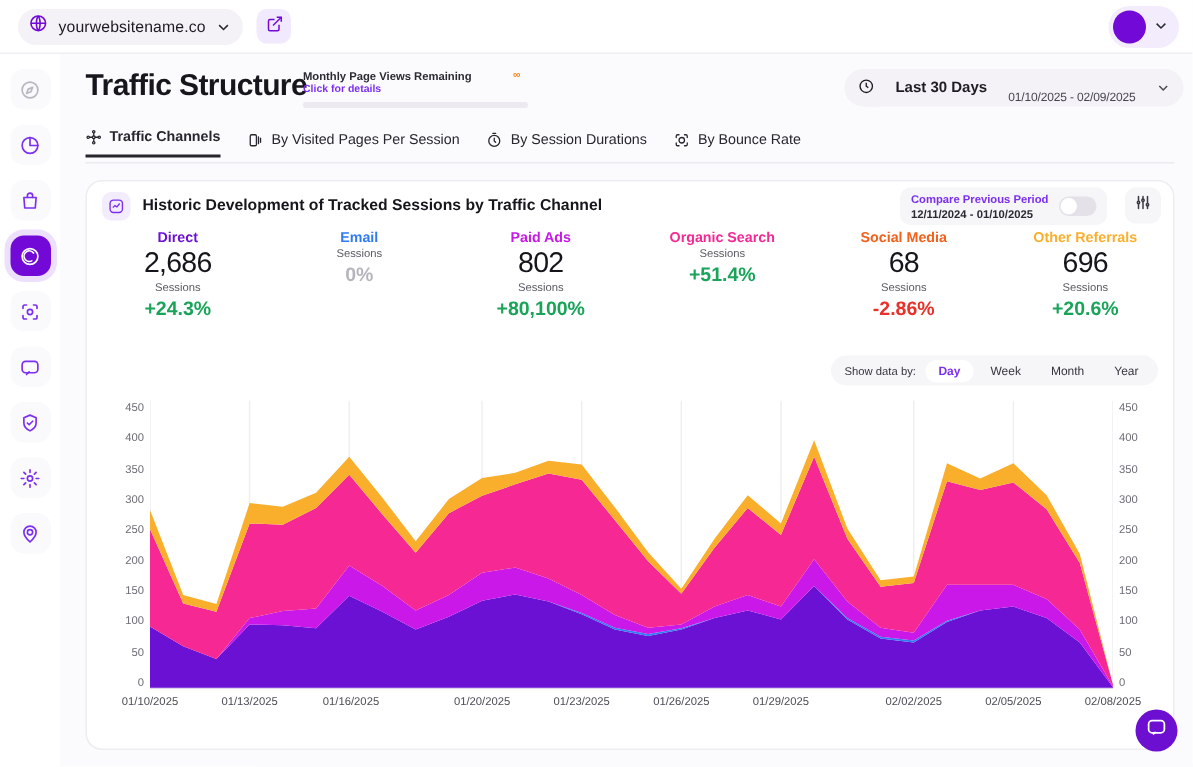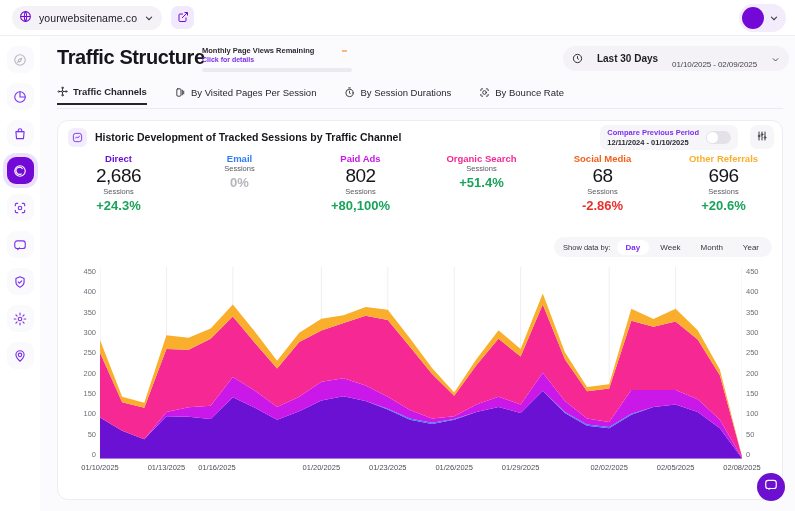--- a/index.html
+++ b/index.html
@@ -83,21 +83,21 @@
     position: absolute; right: 6px; top: 10px; height: 25px;
     background: #f4f2f7; border-radius: 13px;
     display: flex; align-items: center; gap: 14px; padding: 0 9px;
   }
   .dr-label { font-size: 10px; font-weight: 700; color: #1e1d24; }
   .dr-dates { font-size: 8px; color: #46454e; letter-spacing: -.1px; margin-top: 12px; }
 
   
   .tabs {
     position: absolute; left: 17px; top: 50px;
-    display: flex; gap: 28px;
+    display: flex; align-items: flex-end; gap: 18px;
   }
   .tab {
     display: flex; align-items: center; gap: 5px;
     padding-bottom: 6px; font-size: 9.5px; color: #28272f; white-space: nowrap;
   }
   .tab.active { border-bottom: 2px solid #26252c; font-weight: 700; }
   .tabs-rule {
     position: absolute; left: 17px; top: 72px; width: 726px; height: 1px; background: #eceaf0;
   }
 
@@ -468,21 +468,21 @@
               <path d="M 0 150.61333333333334 L 22.137931034482758 163.84 L 44.275862068965516 172.37333333333333 L 66.41379310344827 149.33333333333334 L 88.55172413793103 149.76 L 110.6896551724138 151.89333333333332 L 132.82758620689654 130.13333333333333 L 154.96551724137933 140.8 L 177.10344827586206 152.74666666666667 L 199.24137931034483 144.21333333333334 L 221.3793103448276 133.54666666666668 L 243.51724137931032 129.28 L 265.6551724137931 133.97333333333333 L 287.7931034482759 142.50666666666666 L 309.93103448275866 152.74666666666667 L 332.0689655172414 157.01333333333332 L 354.2068965517241 152.74666666666667 L 376.34482758620686 145.06666666666666 L 398.48275862068965 139.94666666666666 L 420.6206896551724 145.92000000000002 L 442.7586206896552 123.73333333333333 L 464.8965517241379 145.92000000000002 L 487.03448275862064 158.72 L 509.1724137931035 161.28 L 531.3103448275862 147.62666666666667 L 553.448275862069 139.94666666666666 L 575.5862068965517 137.38666666666666 L 597.7241379310344 145.06666666666666 L 619.8620689655173 161.28 L 642 191.14666666666668 L 642 192 L 619.8620689655173 192 L 597.7241379310344 192 L 575.5862068965517 192 L 553.448275862069 192 L 531.3103448275862 192 L 509.1724137931035 192 L 487.03448275862064 192 L 464.8965517241379 192 L 442.7586206896552 192 L 420.6206896551724 192 L 398.48275862068965 192 L 376.34482758620686 192 L 354.2068965517241 192 L 332.0689655172414 192 L 309.93103448275866 192 L 287.7931034482759 192 L 265.6551724137931 192 L 243.51724137931032 192 L 221.3793103448276 192 L 199.24137931034483 192 L 177.10344827586206 192 L 154.96551724137933 192 L 132.82758620689654 192 L 110.6896551724138 192 L 88.55172413793103 192 L 66.41379310344827 192 L 44.275862068965516 192 L 22.137931034482758 192 L 0 192 Z" fill="#6B11D4"></path>
               <path d="M 0 150.61333333333334 L 22.137931034482758 163.84 L 44.275862068965516 172.37333333333333 L 66.41379310344827 149.33333333333334 L 88.55172413793103 149.76 L 110.6896551724138 151.89333333333332 L 132.82758620689654 130.13333333333333 L 154.96551724137933 140.8 L 177.10344827586206 152.74666666666667 L 199.24137931034483 144.21333333333334 L 221.3793103448276 133.54666666666668 L 243.51724137931032 129.28 L 265.6551724137931 133.97333333333333 L 287.7931034482759 141.65333333333334 L 309.93103448275866 151.46666666666667 L 332.0689655172414 155.73333333333335 L 354.2068965517241 151.89333333333332 L 376.34482758620686 145.06666666666666 L 398.48275862068965 139.94666666666666 L 420.6206896551724 145.92000000000002 L 442.7586206896552 123.73333333333333 L 464.8965517241379 145.06666666666666 L 487.03448275862064 157.44 L 509.1724137931035 160 L 531.3103448275862 146.77333333333334 L 553.448275862069 139.94666666666666 L 575.5862068965517 137.38666666666666 L 597.7241379310344 145.06666666666666 L 619.8620689655173 161.28 L 642 191.14666666666668 L 642 191.14666666666668 L 619.8620689655173 161.28 L 597.7241379310344 145.06666666666666 L 575.5862068965517 137.38666666666666 L 553.448275862069 139.94666666666666 L 531.3103448275862 147.62666666666667 L 509.1724137931035 161.28 L 487.03448275862064 158.72 L 464.8965517241379 145.92000000000002 L 442.7586206896552 123.73333333333333 L 420.6206896551724 145.92000000000002 L 398.48275862068965 139.94666666666666 L 376.34482758620686 145.06666666666666 L 354.2068965517241 152.74666666666667 L 332.0689655172414 157.01333333333332 L 309.93103448275866 152.74666666666667 L 287.7931034482759 142.50666666666666 L 265.6551724137931 133.97333333333333 L 243.51724137931032 129.28 L 221.3793103448276 133.54666666666668 L 199.24137931034483 144.21333333333334 L 177.10344827586206 152.74666666666667 L 154.96551724137933 140.8 L 132.82758620689654 130.13333333333333 L 110.6896551724138 151.89333333333332 L 88.55172413793103 149.76 L 66.41379310344827 149.33333333333334 L 44.275862068965516 172.37333333333333 L 22.137931034482758 163.84 L 0 150.61333333333334 Z" fill="#2F7BF6"></path>
               <path d="M 0 150.61333333333334 L 22.137931034482758 163.84 L 44.275862068965516 172.37333333333333 L 66.41379310344827 145.06666666666666 L 88.55172413793103 140.37333333333333 L 110.6896551724138 138.66666666666666 L 132.82758620689654 110.08 L 154.96551724137933 123.73333333333333 L 177.10344827586206 139.94666666666666 L 199.24137931034483 129.70666666666668 L 221.3793103448276 114.77333333333334 L 243.51724137931032 111.36 L 265.6551724137931 118.61333333333333 L 287.7931034482759 129.70666666666668 L 309.93103448275866 142.93333333333334 L 332.0689655172414 151.46666666666667 L 354.2068965517241 149.33333333333334 L 376.34482758620686 137.38666666666666 L 398.48275862068965 129.70666666666668 L 420.6206896551724 137.38666666666666 L 442.7586206896552 105.81333333333333 L 464.8965517241379 133.97333333333333 L 487.03448275862064 151.46666666666667 L 509.1724137931035 154.88 L 531.3103448275862 122.88 L 553.448275862069 122.88 L 575.5862068965517 122.88 L 597.7241379310344 132.26666666666665 L 619.8620689655173 152.74666666666667 L 642 190.72 L 642 191.14666666666668 L 619.8620689655173 161.28 L 597.7241379310344 145.06666666666666 L 575.5862068965517 137.38666666666666 L 553.448275862069 139.94666666666666 L 531.3103448275862 146.77333333333334 L 509.1724137931035 160 L 487.03448275862064 157.44 L 464.8965517241379 145.06666666666666 L 442.7586206896552 123.73333333333333 L 420.6206896551724 145.92000000000002 L 398.48275862068965 139.94666666666666 L 376.34482758620686 145.06666666666666 L 354.2068965517241 151.89333333333332 L 332.0689655172414 155.73333333333335 L 309.93103448275866 151.46666666666667 L 287.7931034482759 141.65333333333334 L 265.6551724137931 133.97333333333333 L 243.51724137931032 129.28 L 221.3793103448276 133.54666666666668 L 199.24137931034483 144.21333333333334 L 177.10344827586206 152.74666666666667 L 154.96551724137933 140.8 L 132.82758620689654 130.13333333333333 L 110.6896551724138 151.89333333333332 L 88.55172413793103 149.76 L 66.41379310344827 149.33333333333334 L 44.275862068965516 172.37333333333333 L 22.137931034482758 163.84 L 0 150.61333333333334 Z" fill="#C918E8"></path>
               <path d="M 0 85.75999999999999 L 22.137931034482758 135.25333333333333 L 44.275862068965516 140.8 L 66.41379310344827 81.91999999999999 L 88.55172413793103 82.77333333333334 L 110.6896551724138 71.67999999999999 L 132.82758620689654 49.49333333333334 L 154.96551724137933 75.94666666666666 L 177.10344827586206 101.54666666666667 L 199.24137931034483 75.09333333333333 L 221.3793103448276 63.57333333333332 L 243.51724137931032 55.89333333333332 L 265.6551724137931 48.639999999999986 L 287.7931034482759 52.906666666666666 L 309.93103448275866 79.78666666666666 L 332.0689655172414 107.09333333333333 L 354.2068965517241 128.85333333333332 L 376.34482758620686 98.13333333333334 L 398.48275862068965 71.67999999999999 L 420.6206896551724 89.6 L 442.7586206896552 37.54666666666668 L 464.8965517241379 92.16 L 487.03448275862064 124.16 L 509.1724137931035 121.60000000000001 L 531.3103448275862 53.75999999999999 L 553.448275862069 59.73333333333335 L 575.5862068965517 54.613333333333344 L 597.7241379310344 72.53333333333333 L 619.8620689655173 108.37333333333333 L 642 189.44 L 642 190.72 L 619.8620689655173 152.74666666666667 L 597.7241379310344 132.26666666666665 L 575.5862068965517 122.88 L 553.448275862069 122.88 L 531.3103448275862 122.88 L 509.1724137931035 154.88 L 487.03448275862064 151.46666666666667 L 464.8965517241379 133.97333333333333 L 442.7586206896552 105.81333333333333 L 420.6206896551724 137.38666666666666 L 398.48275862068965 129.70666666666668 L 376.34482758620686 137.38666666666666 L 354.2068965517241 149.33333333333334 L 332.0689655172414 151.46666666666667 L 309.93103448275866 142.93333333333334 L 287.7931034482759 129.70666666666668 L 265.6551724137931 118.61333333333333 L 243.51724137931032 111.36 L 221.3793103448276 114.77333333333334 L 199.24137931034483 129.70666666666668 L 177.10344827586206 139.94666666666666 L 154.96551724137933 123.73333333333333 L 132.82758620689654 110.08 L 110.6896551724138 138.66666666666666 L 88.55172413793103 140.37333333333333 L 66.41379310344827 145.06666666666666 L 44.275862068965516 172.37333333333333 L 22.137931034482758 163.84 L 0 150.61333333333334 Z" fill="#F52894"></path>
               <path d="M 0 72.96000000000001 L 22.137931034482758 129.70666666666668 L 44.275862068965516 135.68 L 66.41379310344827 68.26666666666665 L 88.55172413793103 70.82666666666668 L 110.6896551724138 61.44 L 132.82758620689654 37.54666666666668 L 154.96551724137933 64.85333333333332 L 177.10344827586206 93.86666666666667 L 199.24137931034483 65.70666666666666 L 221.3793103448276 51.626666666666665 L 243.51724137931032 48.21333333333331 L 265.6551724137931 40.10666666666668 L 287.7931034482759 42.66666666666666 L 309.93103448275866 71.25333333333333 L 332.0689655172414 101.12 L 354.2068965517241 125.44 L 376.34482758620686 92.16 L 398.48275862068965 63.146666666666675 L 420.6206896551724 81.91999999999999 L 442.7586206896552 26.45333333333332 L 464.8965517241379 85.33333333333333 L 487.03448275862064 119.89333333333335 L 509.1724137931035 117.33333333333333 L 531.3103448275862 41.81333333333333 L 553.448275862069 52.05333333333334 L 575.5862068965517 41.81333333333333 L 597.7241379310344 63.146666666666675 L 619.8620689655173 102.4 L 642 189.44 L 642 189.44 L 619.8620689655173 108.37333333333333 L 597.7241379310344 72.53333333333333 L 575.5862068965517 54.613333333333344 L 553.448275862069 59.73333333333335 L 531.3103448275862 53.75999999999999 L 509.1724137931035 121.60000000000001 L 487.03448275862064 124.16 L 464.8965517241379 92.16 L 442.7586206896552 37.54666666666668 L 420.6206896551724 89.6 L 398.48275862068965 71.67999999999999 L 376.34482758620686 98.13333333333334 L 354.2068965517241 128.85333333333332 L 332.0689655172414 107.09333333333333 L 309.93103448275866 79.78666666666666 L 287.7931034482759 52.906666666666666 L 265.6551724137931 48.639999999999986 L 243.51724137931032 55.89333333333332 L 221.3793103448276 63.57333333333332 L 199.24137931034483 75.09333333333333 L 177.10344827586206 101.54666666666667 L 154.96551724137933 75.94666666666666 L 132.82758620689654 49.49333333333334 L 110.6896551724138 71.67999999999999 L 88.55172413793103 82.77333333333334 L 66.41379310344827 81.91999999999999 L 44.275862068965516 140.8 L 22.137931034482758 135.25333333333333 L 0 85.75999999999999 Z" fill="#F9AF2B"></path>
               <line x1="0" x2="642" y1="192" y2="192" stroke="#e6e4ea" stroke-width="1"></line>
             </svg></div>
         <div class="x-axis" id="xaxis">
             <span class="x-tick" style="left: 0px;">01/10/2025</span>
             <span class="x-tick" style="left: 66.4138px;">01/13/2025</span>
-            <span class="x-tick" style="left: 117px;">01/16/2025</span>
+            <span class="x-tick" style="left: 134px;">01/16/2025</span>
             <span class="x-tick" style="left: 221.379px;">01/20/2025</span>
             <span class="x-tick" style="left: 287.793px;">01/23/2025</span>
             <span class="x-tick" style="left: 354.207px;">01/26/2025</span>
             <span class="x-tick" style="left: 420.621px;">01/29/2025</span>
             <span class="x-tick" style="left: 509.172px;">02/02/2025</span>
             <span class="x-tick" style="left: 575.586px;">02/05/2025</span>
             <span class="x-tick" style="left: 642px;">02/08/2025</span>
           </div>
       </div>
     </div>

